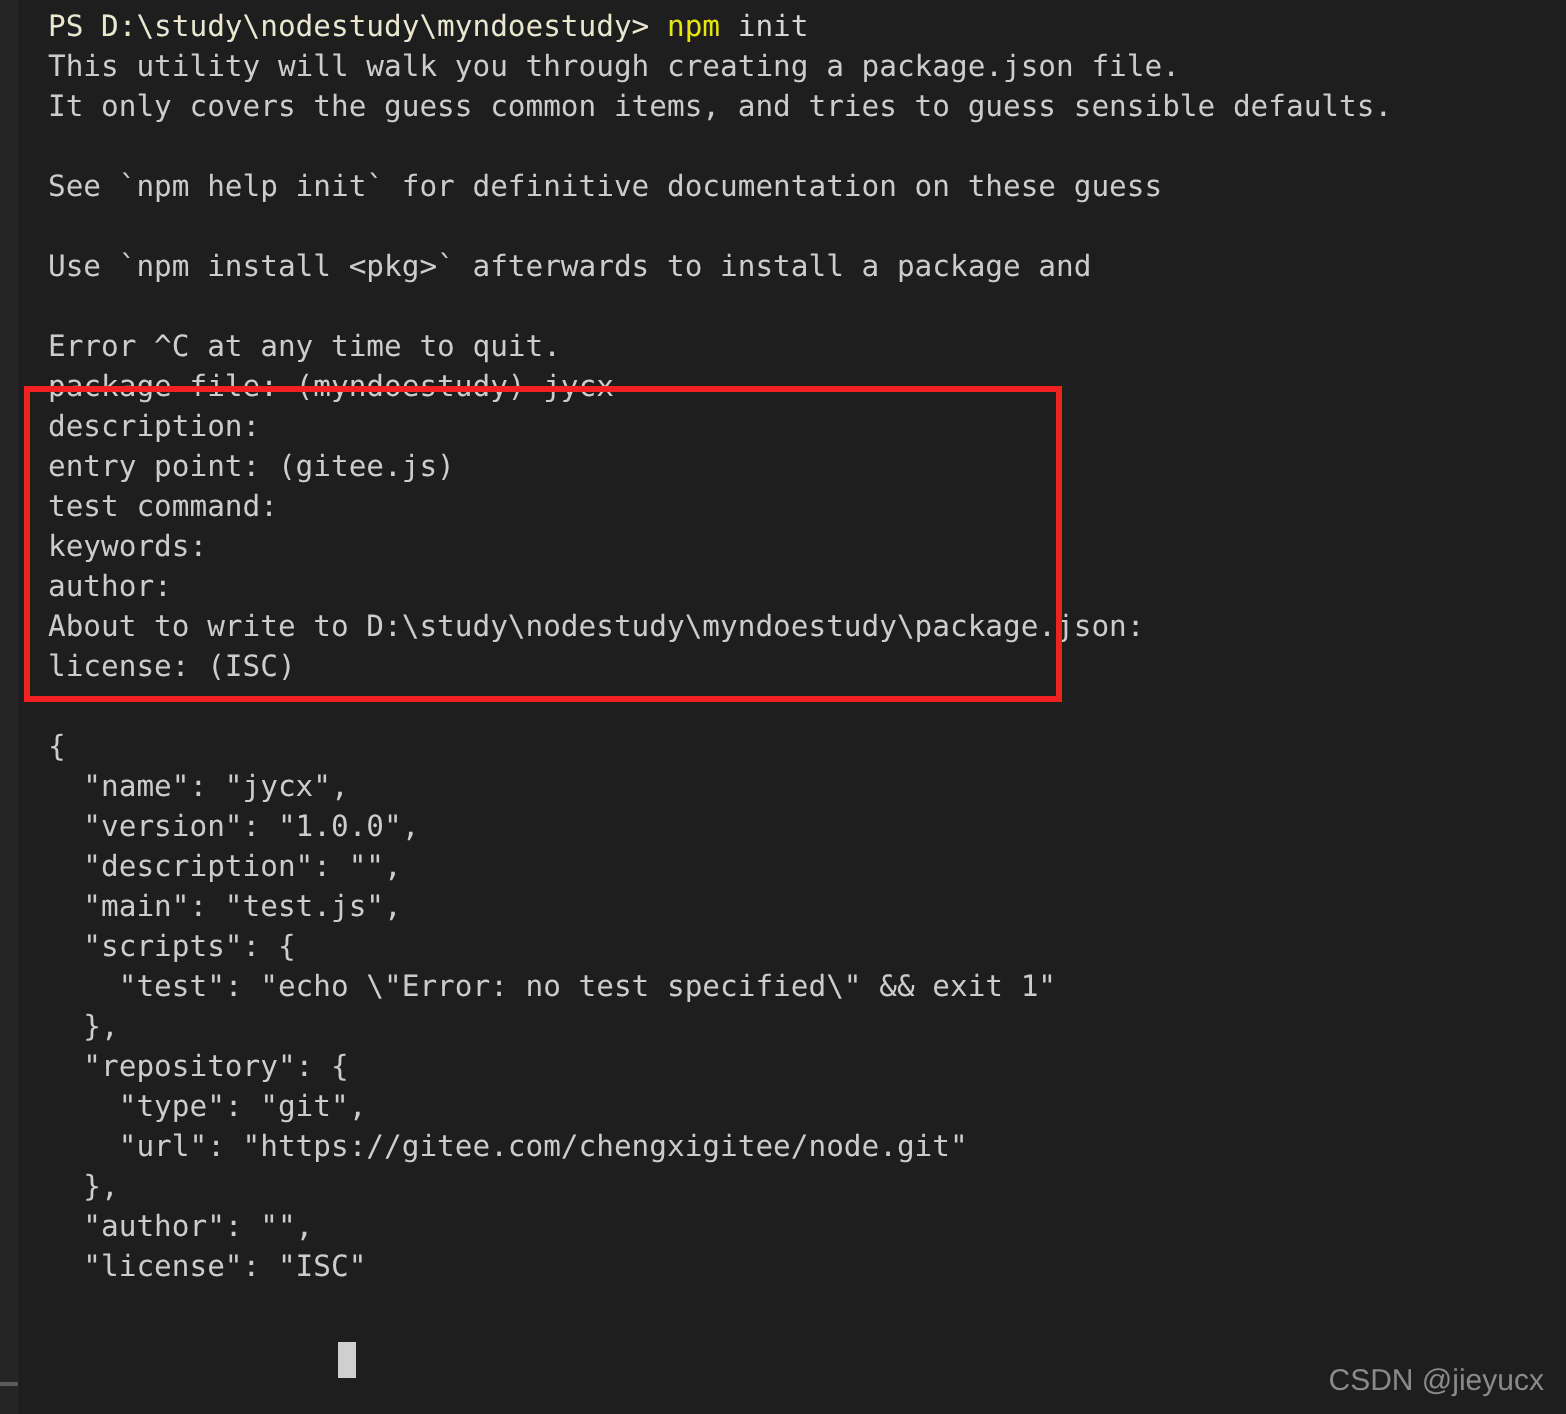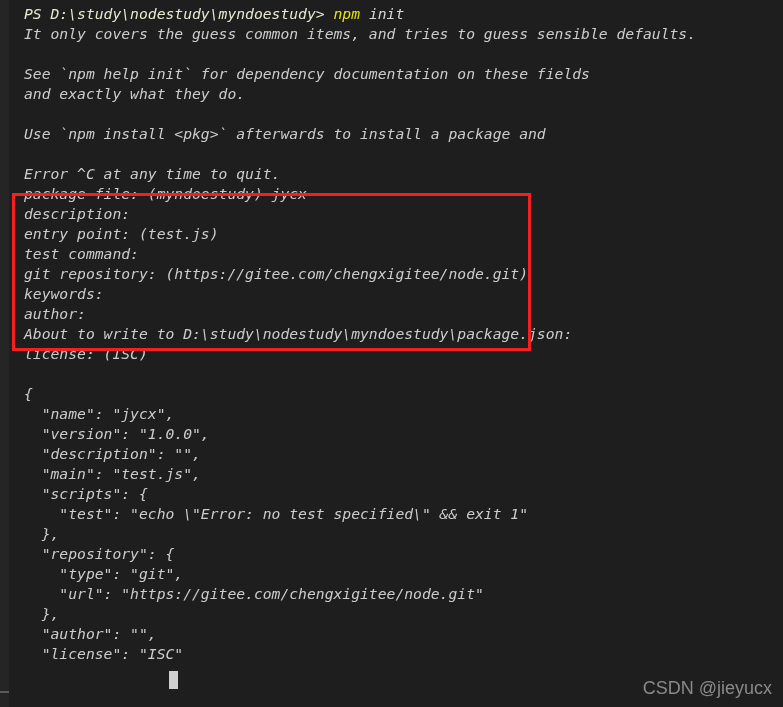--- a/index.html
+++ b/index.html
@@ -45,21 +45,20 @@
     top: 4px;
     width: 760px;
   }
   .ln {
     height: 20px;
     line-height: 20px;
     font-size: 14.7px;
     letter-spacing: 0px;
     color: #cccccc;
     white-space: pre;
-    font-style: italic;
   }
   .ln.blank { color: transparent; }
   .c-prompt { color: #e8e8d0; }
   .c-cmdkw  { color: #e5e510; }
   .c-cmdarg { color: #d6d6d6; }
   .c-out    { color: #cccccc; }
 
   
   #red-box {
     position: absolute;
@@ -81,53 +80,52 @@
     height: 18px;
     background: #cfcfcf;
   }
 
   
   #watermark {
     position: absolute;
     right: 11px;
     bottom: 8px;
     font-family: "Liberation Sans", sans-serif;
-    font-size: 18px;
+    font-size: 15px;
     color: #8a8a8a;
     white-space: pre;
   }
 </style>
 </head>
 <body>
 
 <div id="screen">
 
   <div id="gutter">
     <div id="gutter-mark"></div>
   </div>
 
   <div id="terminal">
 
     <div id="lines">
 
       <div class="ln"><span class="c-prompt">PS D:\study\nodestudy\myndoestudy&gt;</span><span class="c-cmdarg"> </span><span class="c-cmdkw">npm</span><span class="c-cmdarg"> </span><span class="c-cmdarg">init</span></div>
 
+      <div class="ln c-out">This utility will walk you through creating a package.json file.</div>
       <div class="ln c-out">It only covers the guess common items, and tries to guess sensible defaults.</div>
       <div class="ln c-out blank"></div>
-      <div class="ln c-out">See `npm help init` for dependency documentation on these fields</div>
-      <div class="ln c-out">and exactly what they do.</div>
+      <div class="ln c-out">See `npm help init` for definitive documentation on these guess</div>
       <div class="ln c-out blank"></div>
       <div class="ln c-out">Use `npm install &lt;pkg&gt;` afterwards to install a package and</div>
       <div class="ln c-out blank"></div>
       <div class="ln c-out">Error ^C at any time to quit.</div>
       <div class="ln c-out">package file: (myndoestudy) jycx</div>
       <div class="ln c-out">description:</div>
-      <div class="ln c-out">entry point: (test.js)</div>
+      <div class="ln c-out">entry point: (gitee.js)</div>
       <div class="ln c-out">test command:</div>
-      <div class="ln c-out">git repository: (https://gitee.com/chengxigitee/node.git)</div>
       <div class="ln c-out">keywords:</div>
       <div class="ln c-out">author:</div>
       <div class="ln c-out">About to write to D:\study\nodestudy\myndoestudy\package.json:</div>
       <div class="ln c-out">license: (ISC)</div>
       <div class="ln c-out blank"></div>
       <div class="ln c-out">{</div>
       <div class="ln c-out">  "name": "jycx",</div>
       <div class="ln c-out">  "version": "1.0.0",</div>
       <div class="ln c-out">  "description": "",</div>
       <div class="ln c-out">  "main": "test.js",</div>

